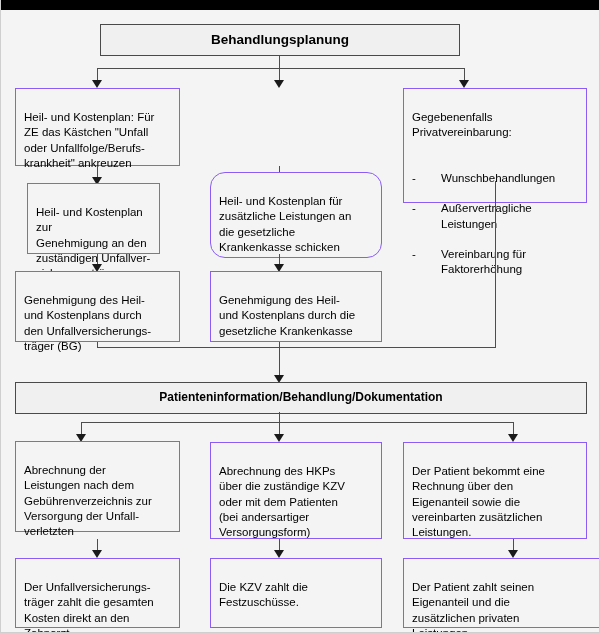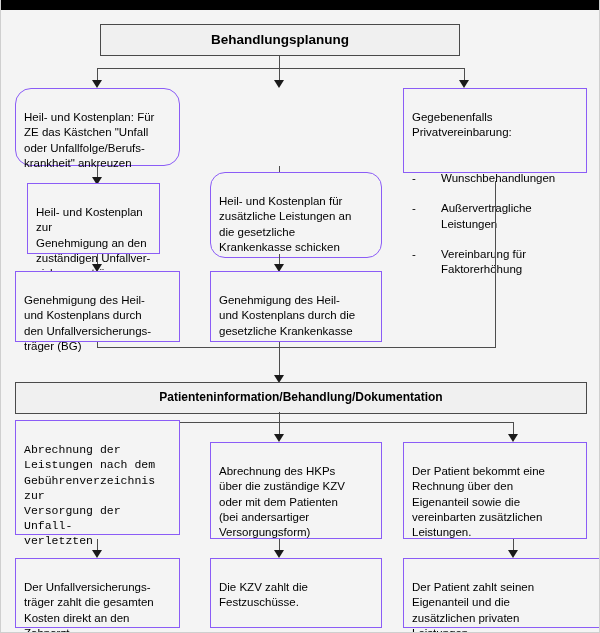--- a/index.html
+++ b/index.html
@@ -104,29 +104,29 @@
 
   <div class="h" style="left:96px; top:68px; width:368px;"></div>
 
   <div class="v" style="left:96px; top:68px; height:15px;"></div>
   <div class="v" style="left:278px; top:68px; height:15px;"></div>
   <div class="v" style="left:463px; top:68px; height:15px;"></div>
   <div class="arrow" style="left:91px; top:80px;"></div>
   <div class="arrow" style="left:273px; top:80px;"></div>
   <div class="arrow" style="left:458px; top:80px;"></div>
 
-  <div class="box" style="left:14px; top:88px; width:165px; height:78px;border-radius:16px;">
+  <div class="box" style="left:14px; top:88px; width:165px; height:78px;">
     <span>Heil- und Kostenplan: Für
 ZE das Kästchen "Unfall
 oder Unfallfolge/Berufs-
 krankheit" ankreuzen</span>
   </div>
 
 
-  <div class="box listbox" style="left:402px; top:88px; width:184px; height:85px;">
+  <div class="box listbox" style="left:402px; top:88px; width:184px; height:115px;">
     <div class="lead">Gegebenenfalls
 Privatvereinbarung:</div>
     <ul>
       <li><span class="dash">-</span><span>Wunschbehandlungen</span></li>
       <li><span class="dash">-</span><span>Außervertragliche
 Leistungen</span></li>
       <li><span class="dash">-</span><span>Vereinbarung für
 Faktorerhöhung</span></li>
     </ul>
   </div>
@@ -182,21 +182,21 @@
 
   <div class="v" style="left:278px; top:412px; height:11px;"></div>
   <div class="h" style="left:80px; top:422px; width:433px;"></div>
   <div class="v" style="left:80px; top:422px; height:15px;"></div>
   <div class="v" style="left:278px; top:422px; height:15px;"></div>
   <div class="v" style="left:512px; top:422px; height:15px;"></div>
   <div class="arrow" style="left:75px; top:434px;"></div>
   <div class="arrow" style="left:273px; top:434px;"></div>
   <div class="arrow" style="left:507px; top:434px;"></div>
 
-  <div class="box" style="left:14px; top:420px; width:165px; height:115px;font-family:Liberation Mono, monospace;">
+  <div class="box" style="left:14px; top:441px; width:165px; height:91px;">
     <span>Abrechnung der
 Leistungen nach dem
 Gebührenverzeichnis zur
 Versorgung der Unfall-
 verletzten</span>
   </div>
 
   <div class="box" style="left:209px; top:442px; width:172px; height:97px;">
     <span>Abrechnung des HKPs
 über die zuständige KZV

